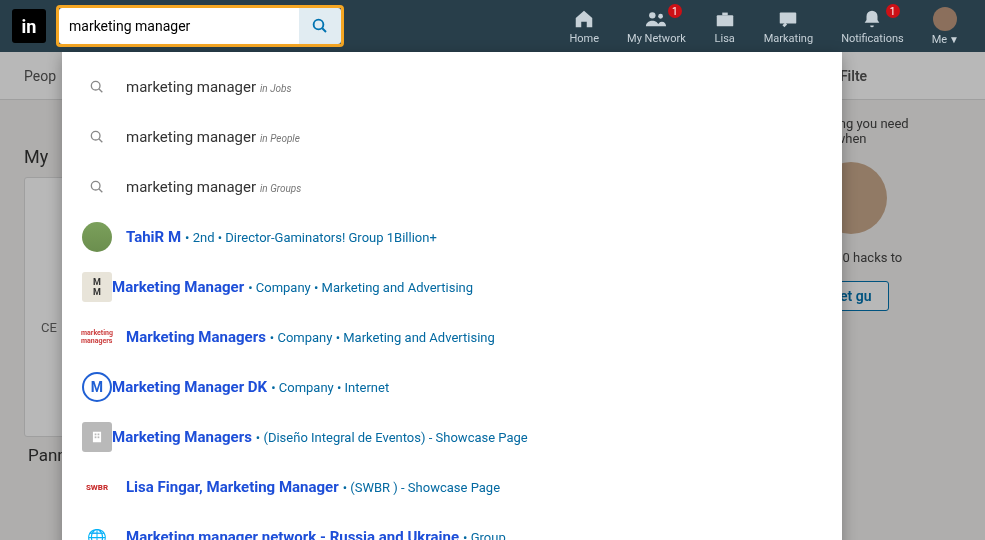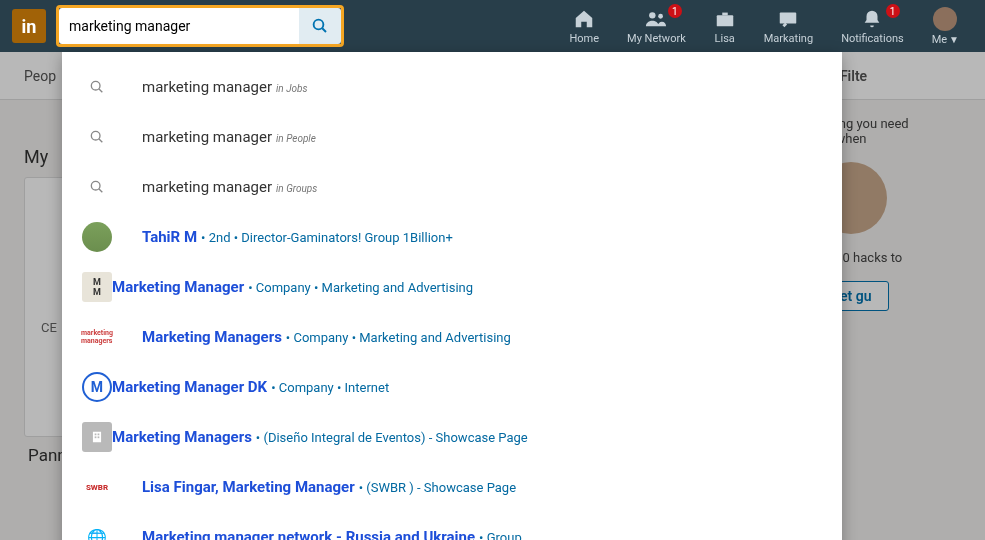--- a/index.html
+++ b/index.html
@@ -1,19 +1,19 @@
 <!DOCTYPE html>
 <html><head>
 <meta charset="utf-8">
 <style>
 * { margin: 0; padding: 0; box-sizing: border-box; font-family: -apple-system, BlinkMacSystemFont, "Segoe UI", Roboto, Helvetica, Arial, sans-serif; }
 body { width: 985px; height: 540px; overflow: hidden; background: #f3f2f0; position: relative; }
 .overlay { position: absolute; inset: 0; background: rgba(0,0,0,0.28); z-index: 5; }
 .topbar { position: relative; z-index: 10; height: 52px; background: #283e4a; display: flex; align-items: center; padding: 0 12px; }
-.logo { width: 34px; height: 34px; background: #a16207; border-radius: 3px; display: flex; align-items: center; justify-content: center; color: #fff; font-weight: 700; font-size: 18px; margin-right: 10px; }
+.logo { width: 34px; height: 34px; background: #000000; border-radius: 3px; display: flex; align-items: center; justify-content: center; color: #fff; font-weight: 700; font-size: 18px; margin-right: 10px; }
 .search-wrap { display: flex; align-items: center; border: 3px solid #f5a623; border-radius: 4px; height: 42px; background: transparent; }
 .search-input { width: 240px; height: 36px; border: none; padding: 0 10px; font-size: 14px; outline: none; background: #fff; border-radius: 3px 0 0 3px; }
 .search-btn { width: 42px; height: 36px; background: #e1ecf2; border: none; display: flex; align-items: center; justify-content: center; border-radius: 0 3px 3px 0; cursor: pointer; }
 .nav { margin-left: auto; display: flex; align-items: center; }
 .nav-item { position: relative; color: #c7d1d8; font-size: 11px; text-align: center; padding: 0 14px; cursor: pointer; display: flex; flex-direction: column; align-items: center; justify-content: center; height: 52px; }
 .nav-item svg { margin-bottom: 2px; }
 .badge { position: absolute; top: 4px; right: 18px; background: #cc1016; color: #fff; font-size: 10px; min-width: 14px; height: 14px; border-radius: 7px; display: flex; align-items: center; justify-content: center; padding: 0 3px; }
 .avatar { width: 24px; height: 24px; border-radius: 50%; background: #8b6f5c; margin-bottom: 2px; }
 .caret { font-size: 10px; margin-left: 2px; }
 
@@ -29,21 +29,21 @@
 .right { width: 220px; }
 .adrow { font-size: 12px; color: #666; display: flex; align-items: center; gap: 6px; margin-bottom: 16px; justify-content: flex-end; }
 .adrow .link { text-decoration: underline; }
 .promo { text-align: center; font-size: 13px; color: #444; }
 .promo .big-avatar { width: 72px; height: 72px; border-radius: 50%; background: #c9a98c; margin: 16px auto; }
 .promo button { margin-top: 16px; border: 1px solid #0073b1; color: #0073b1; background: #fff; padding: 6px 16px; border-radius: 3px; font-weight: 600; font-size: 14px; cursor: pointer; }
 .bottom-peek { color: #333; font-size: 17px; padding: 8px 0 0 4px; }
 
 .dropdown { position: absolute; z-index: 20; top: 52px; left: 62px; width: 780px; background: #fff; box-shadow: 0 4px 14px rgba(0,0,0,0.3); padding: 10px 0 0; }
 .dd-row { display: flex; align-items: center; padding: 10px 20px; cursor: pointer; }
-.dd-icon { width: 30px; height: 30px; display: flex; align-items: center; justify-content: center; margin-right: 30px; flex-shrink: 0; }
+.dd-icon { width: 30px; height: 30px; display: flex; align-items: center; justify-content: center; margin-right: 14px; flex-shrink: 0; }
 .dd-icon.circle { border-radius: 50%; }
 .dd-text { font-size: 15px; color: #333; display: flex; align-items: baseline; flex-wrap: wrap; gap: 4px; }
 .dd-text .term { color: #333; font-weight: 400; }
 .dd-text .bold { font-weight: 700; color: #1d4ed8; }
 .dd-text .meta { color: #0369a1; font-size: 13px; }
 .dd-text em { font-style: italic; color: #777; font-weight: 400; font-size: 10px; }
 .mm-logo { width: 30px; height: 30px; background: #e8e4d9; display: flex; flex-direction: column; align-items: center; justify-content: center; font-size: 9px; font-weight: 700; line-height: 10px; color: #333; font-family: serif; border-radius: 3px; }
 .blue-circle { width: 30px; height: 30px; background: #fff; border: 2px solid #2060d4; border-radius: 50%; display: flex; align-items: center; justify-content: center; color: #2060d4; font-weight: 700; font-size: 14px; }
 .grey-sq { width: 30px; height: 30px; background: #b9b9b9; border-radius: 3px; display: flex; align-items: center; justify-content: center; }
 .tinytext { font-size: 7px; color: #cc4040; font-weight: 700; }

